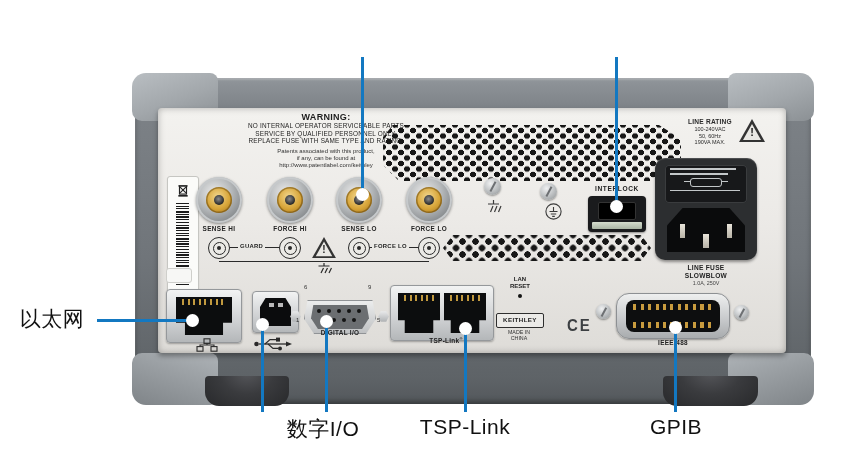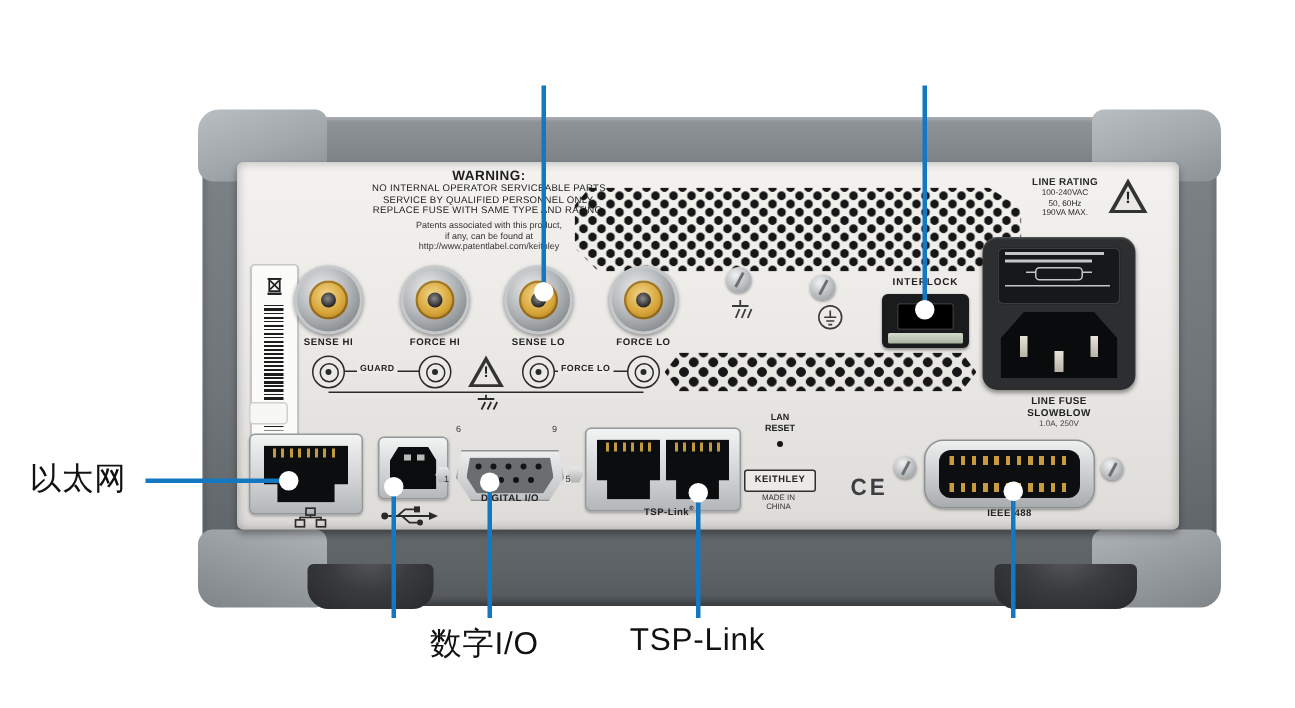--- a/index.html
+++ b/index.html
@@ -362,14 +362,15 @@
   <div class="callout-line" style="left:325px;top:327px;width:3px;height:85px;"></div>
   <div class="callout-dot" style="left:320px;top:315px;"></div>
   <div class="callout-label" style="left:283px;top:415px;width:80px;">数字I/O</div>
 
   <div class="callout-line" style="left:464px;top:334px;width:3px;height:78px;"></div>
   <div class="callout-dot" style="left:459px;top:322px;"></div>
   <div class="callout-label" style="left:415px;top:415px;width:100px;">TSP-Link</div>
 
   <div class="callout-line" style="left:674px;top:333px;width:3px;height:79px;"></div>
   <div class="callout-dot" style="left:669px;top:321px;"></div>
+  <div class="callout-label" style="left:636px;top:415px;width:80px;">GPIB</div>
 
 </div>
 
 </body></html>

